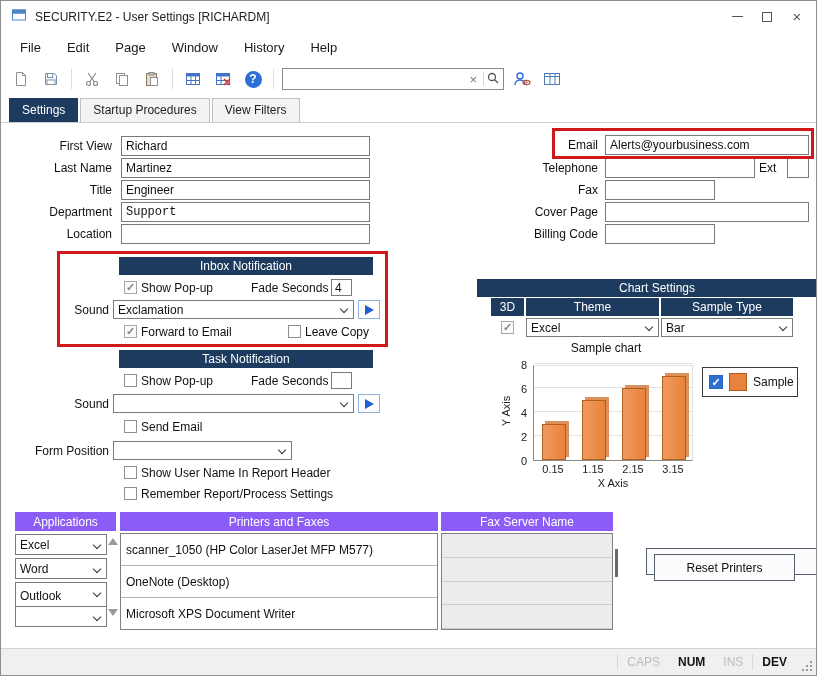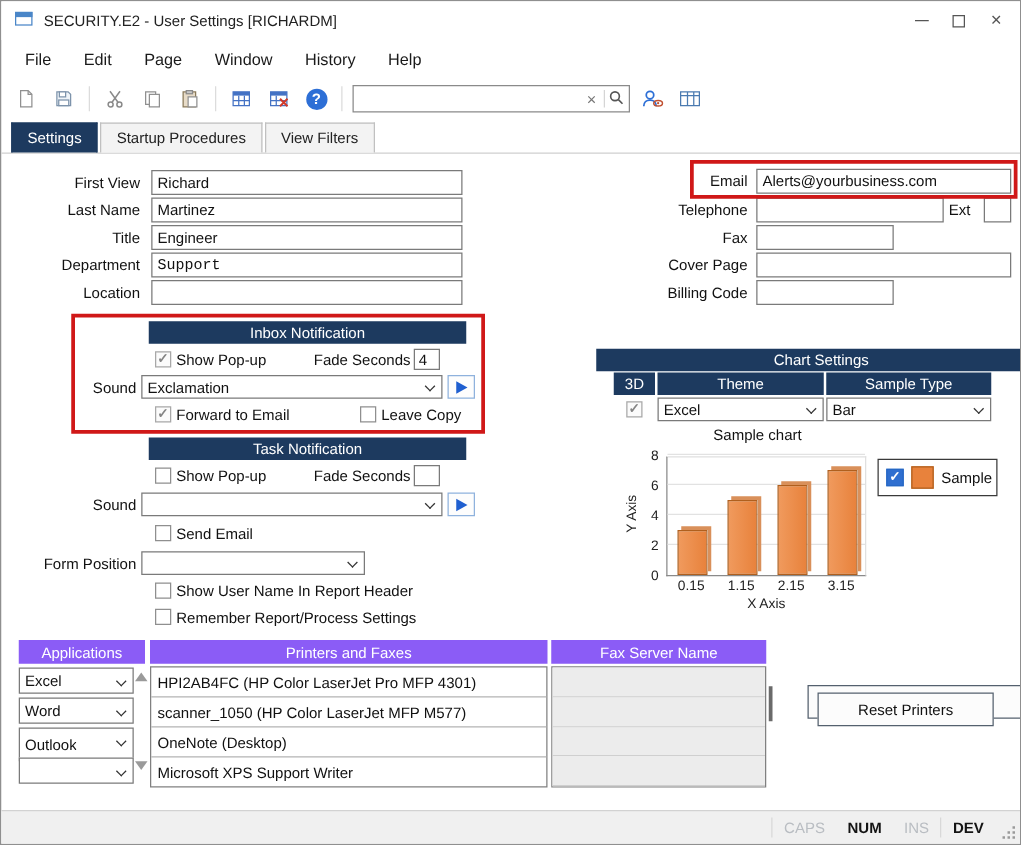--- a/index.html
+++ b/index.html
@@ -361,30 +361,27 @@
   <div class="combo" style="left:14px;top:605px;width:92px;height:21px">
     <span class="combo-text"></span>
       <span class="chev" style="top:7px"></span>
   </div>
 
   <span class="spin up" style="left:107px;top:537px"></span>
   <span class="spin down" style="left:107px;top:608px"></span>
 
   <div class="listbox" style="left:119px;top:532px;width:318px;height:97px">
     <div class="lrow">
-        <span>HPI2AB4FC (HP Color LaserJet Pro MFP 4301)</span>
-      </div>
-    <div class="lrow">
         <span>scanner_1050 (HP Color LaserJet MFP M577)</span>
       </div>
     <div class="lrow">
         <span>OneNote (Desktop)</span>
       </div>
     <div class="lrow">
-        <span>Microsoft XPS Support Writer</span>
+        <span>Microsoft XPS Document Writer</span>
       </div>
   </div>
 
   <div class="listbox faxbox" style="left:440px;top:532px;width:172px;height:97px">
     <div class="lrow">
         <span></span>
       </div>
     <div class="lrow">
         <span></span>
       </div>

